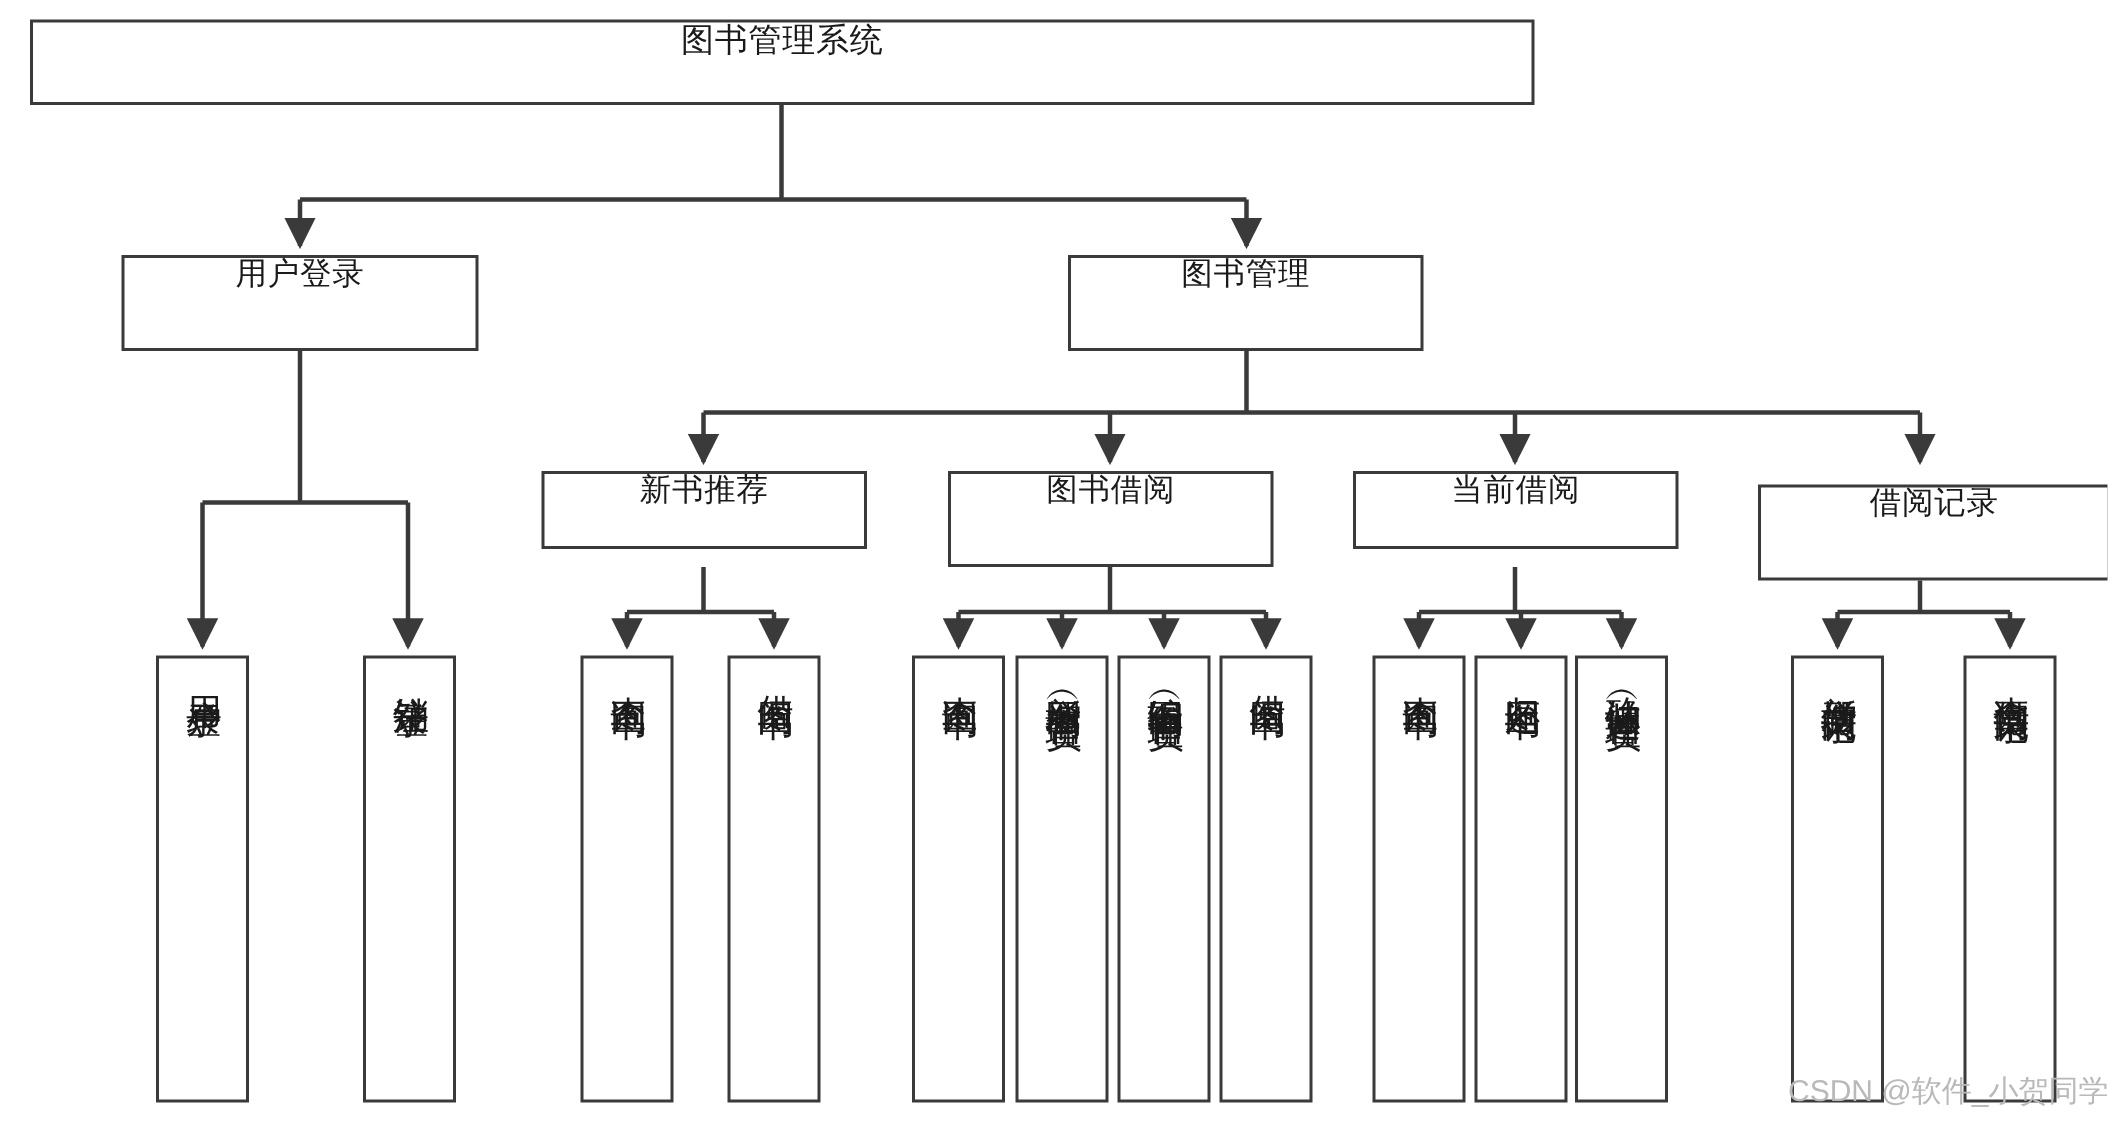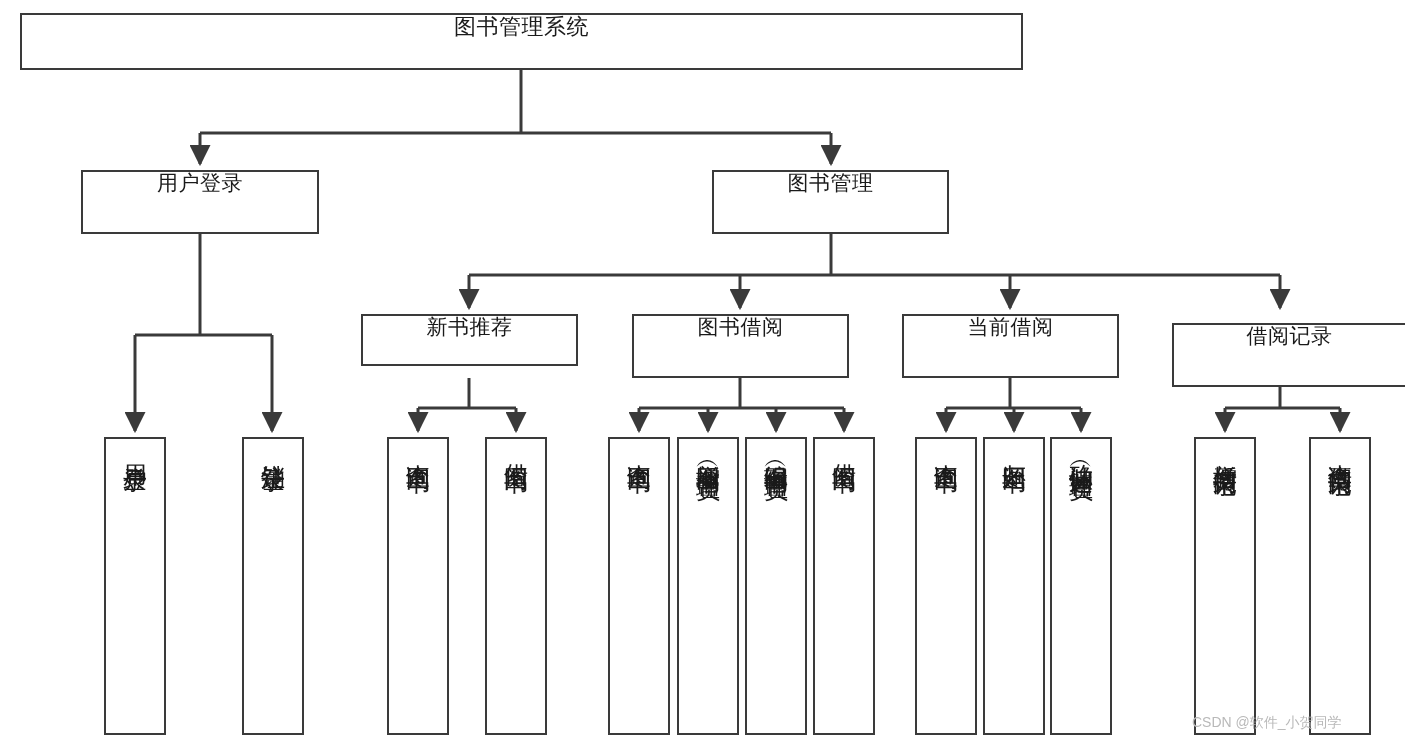--- a/index.html
+++ b/index.html
@@ -36,21 +36,21 @@
     text-orientation:upright;
     font-size:24px;
     line-height:1.0;
     letter-spacing:2px;
     white-space:nowrap;
   }
   .v-node.tall .lbl{font-size:24px;}
   .watermark{
     position:absolute;
     color:#b9b9b9;
-    font-size:14px;
+    font-size:20px;
     white-space:nowrap;
     pointer-events:none;
     font-family:"Liberation Sans","DejaVu Sans",sans-serif;
   }
 </style>
 </head>
 <body>
 
 <div id="stage">
 
@@ -113,21 +113,21 @@
       </div>
       <div class="node h-node" style="left: 712px; top: 170px; width: 237px; height: 64px;">
         <span class="lbl">图书管理</span>
       </div>
       <div class="node h-node" style="left: 361px; top: 314px; width: 217px; height: 52px;">
         <span class="lbl">新书推荐</span>
       </div>
       <div class="node h-node" style="left: 632px; top: 314px; width: 217px; height: 64px;">
         <span class="lbl">图书借阅</span>
       </div>
-      <div class="node h-node" style="left: 902px; top: 314px; width: 217px; height: 64px;">
+      <div class="node h-node" style="left: 902px; top: 314px; width: 217px; height: 52px;">
         <span class="lbl">当前借阅</span>
       </div>
       <div class="node h-node" style="left: 1172px; top: 323px; width: 235px; height: 64px;">
         <span class="lbl">借阅记录</span>
       </div>
       <div class="node v-node" title="用户登录" style="left: 104px; top: 437px; width: 62px; height: 298px;">
         <span class="lbl">用户登录</span>
       </div>
       <div class="node v-node" title="用户登录" style="left: 242px; top: 437px; width: 62px; height: 298px;">
         <span class="lbl">注销登录</span>

